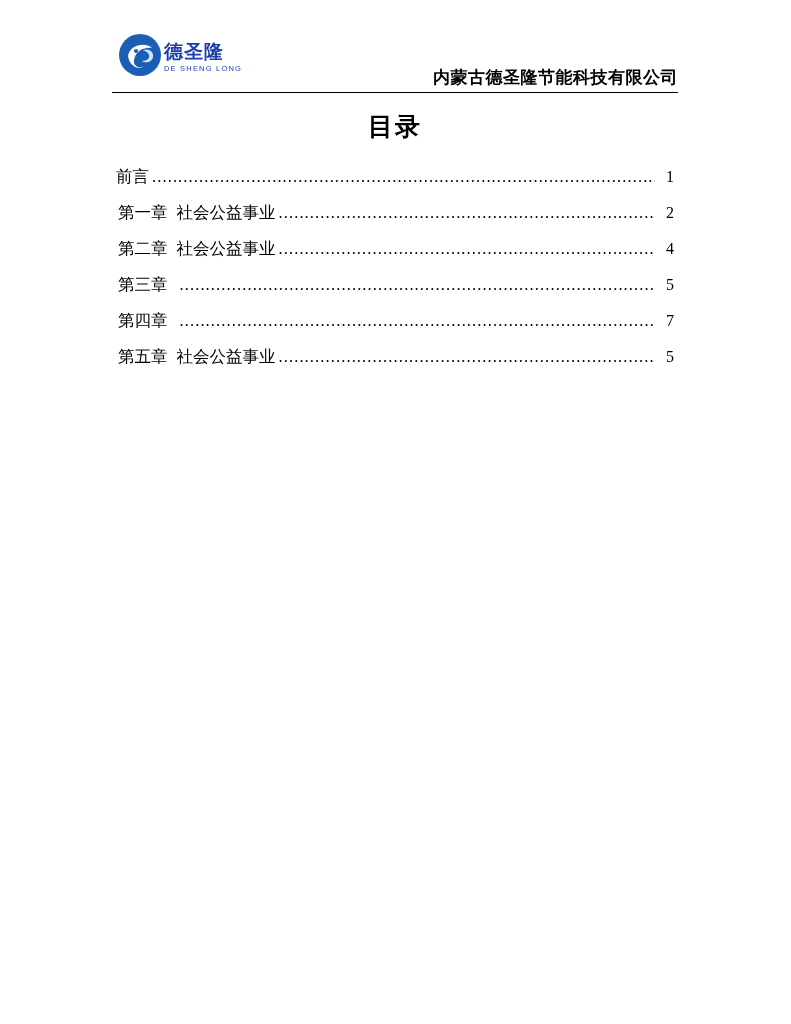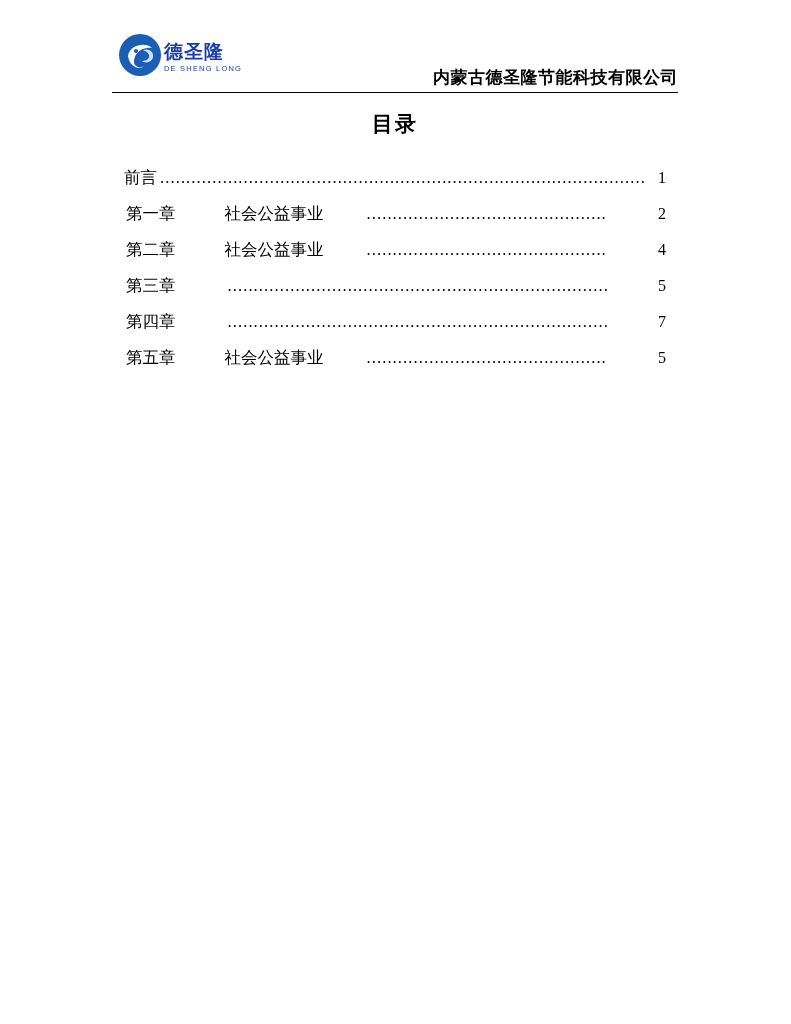--- a/index.html
+++ b/index.html
@@ -59,47 +59,46 @@
     right: 0;
     top: 62px;
     border-top: 1px solid #000000;
   }
 
   
   .toc-title {
     text-align: center;
     font-family: "Liberation Serif", "DejaVu Serif", serif;
     font-weight: bold;
-    font-size: 21px;
+    font-size: 25px;
     letter-spacing: 2px;
     color: #000000;
     margin-top: 18px;
-    margin-bottom: 28px;
+    margin-bottom: 22px;
   }
 
   
   .toc-list {
-    margin: 12px;
+    margin: 4px;
     padding: 0;
     list-style: none;
   }
   .toc-entry {
     display: flex;
     align-items: baseline;
     font-size: 16.5px;
     color: #000000;
     margin-bottom: 12px;
     line-height: 1.45;
   }
   .toc-entry.lvl1 {
     padding-left: 0;
   }
   .toc-entry.lvl2 {
     padding-left: 2px;
-    gap: 40px;
   }
   .toc-label {
     white-space: nowrap;
     font-family: "Liberation Serif", "DejaVu Serif", serif;
   }
   .toc-num-prefix {
     margin-right: 9px;
   }
   .toc-dots {
     flex: 1 1 auto;

